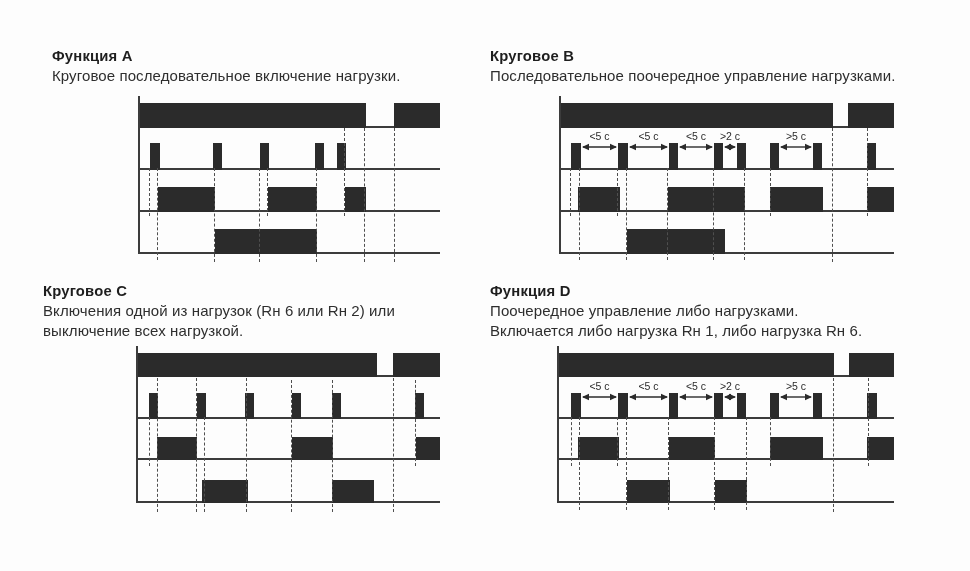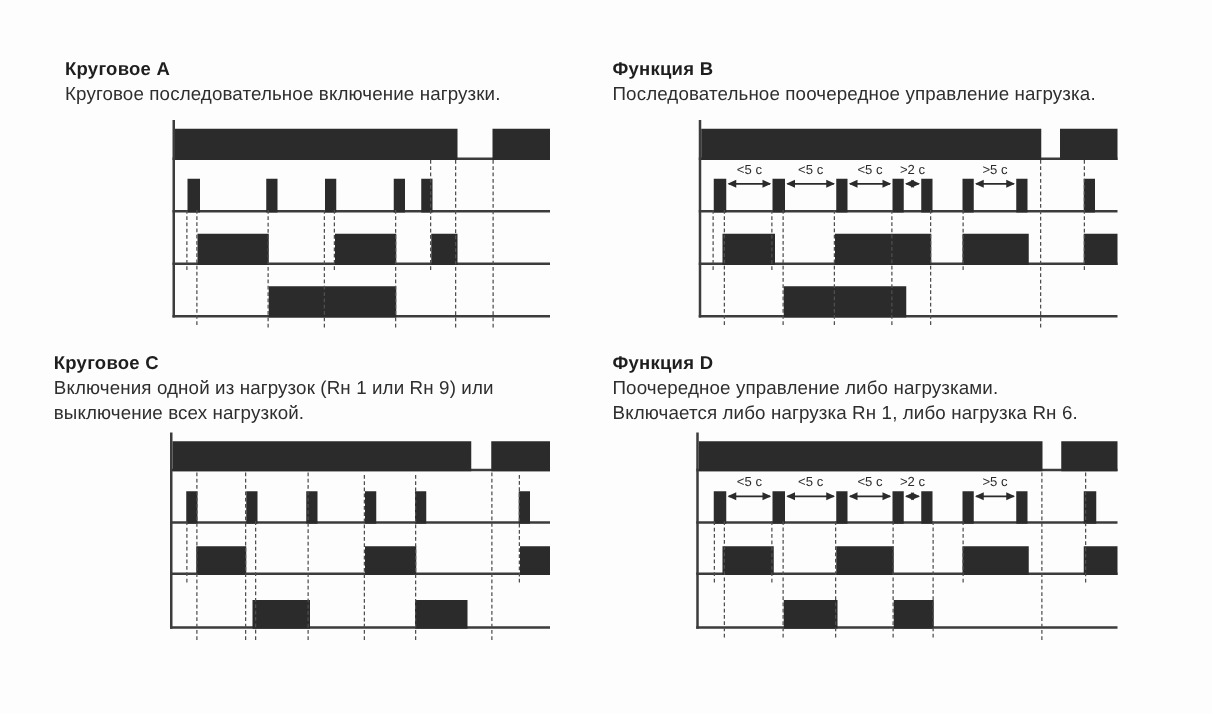--- a/index.html
+++ b/index.html
@@ -13,21 +13,21 @@
   .dash{position:absolute;width:0;}
   .ann-text{position:absolute;font-size:10.5px;color:#2b2b2b;text-align:center;white-space:nowrap;}
   .ann-arrow{position:absolute;}
   svg{display:block;}
 </style>
 </head>
 <body>
 
 <div id="canvas" style="background: rgb(253, 253, 253);">
     <div style="position: absolute; left: 0px; top: 0px;">
-      <div class="fn-title" style="left: 52px; top: 48px; color: rgb(30, 30, 30);">Круговое A</div>
+      <div class="fn-title" style="left: 52px; top: 48px; color: rgb(30, 30, 30);">Функция A</div>
       <div class="fn-desc" style="left: 52px; top: 67px; color: rgb(46, 46, 46);">Круговое последовательное включение нагрузки.</div>
       <div class="bar" style="left: 138px; top: 96px; width: 2px; height: 158px; background: rgb(60, 60, 60);"></div>
       <div class="bar" style="left: 138px; top: 126px; width: 302px; height: 2px; background: rgb(60, 60, 60);"></div>
       <div class="bar" style="left: 138px; top: 168px; width: 302px; height: 2px; background: rgb(60, 60, 60);"></div>
       <div class="bar" style="left: 138px; top: 210px; width: 302px; height: 2px; background: rgb(60, 60, 60);"></div>
       <div class="bar" style="left: 138px; top: 252px; width: 302px; height: 2px; background: rgb(60, 60, 60);"></div>
       <div class="bar" style="left: 140px; top: 103px; width: 226px; height: 25px; background: rgb(43, 43, 43);"></div>
       <div class="bar" style="left: 394px; top: 103px; width: 46px; height: 25px; background: rgb(43, 43, 43);"></div>
       <div class="bar" style="left: 150px; top: 143px; width: 10px; height: 27px; background: rgb(43, 43, 43);"></div>
       <div class="bar" style="left: 213px; top: 143px; width: 9px; height: 27px; background: rgb(43, 43, 43);"></div>
@@ -42,22 +42,22 @@
       <div class="dash" style="left: 157px; top: 168px; height: 92px; border-left: 1.6px dashed rgb(79, 79, 79);"></div>
       <div class="dash" style="left: 214px; top: 168px; height: 94px; border-left: 1.6px dashed rgb(79, 79, 79);"></div>
       <div class="dash" style="left: 259px; top: 168px; height: 94px; border-left: 1.6px dashed rgb(79, 79, 79);"></div>
       <div class="dash" style="left: 267px; top: 168px; height: 48px; border-left: 1.6px dashed rgb(79, 79, 79);"></div>
       <div class="dash" style="left: 316px; top: 168px; height: 94px; border-left: 1.6px dashed rgb(79, 79, 79);"></div>
       <div class="dash" style="left: 344px; top: 128px; height: 88px; border-left: 1.6px dashed rgb(79, 79, 79);"></div>
       <div class="dash" style="left: 364px; top: 128px; height: 134px; border-left: 1.6px dashed rgb(79, 79, 79);"></div>
       <div class="dash" style="left: 394px; top: 128px; height: 134px; border-left: 1.6px dashed rgb(79, 79, 79);"></div>
     </div>
     <div style="position: absolute; left: 0px; top: 0px;">
-      <div class="fn-title" style="left: 490px; top: 48px; color: rgb(30, 30, 30);">Функция B</div>
-      <div class="fn-desc" style="left: 490px; top: 67px; color: rgb(46, 46, 46);">Последовательное поочередное управление нагрузка.</div>
+      <div class="fn-title" style="left: 490px; top: 48px; color: rgb(30, 30, 30);">Круговое B</div>
+      <div class="fn-desc" style="left: 490px; top: 67px; color: rgb(46, 46, 46);">Последовательное поочередное управление нагрузками.</div>
       <div class="bar" style="left: 559px; top: 96px; width: 2px; height: 158px; background: rgb(60, 60, 60);"></div>
       <div class="bar" style="left: 559px; top: 126px; width: 335px; height: 2px; background: rgb(60, 60, 60);"></div>
       <div class="bar" style="left: 559px; top: 168px; width: 335px; height: 2px; background: rgb(60, 60, 60);"></div>
       <div class="bar" style="left: 559px; top: 210px; width: 335px; height: 2px; background: rgb(60, 60, 60);"></div>
       <div class="bar" style="left: 559px; top: 252px; width: 335px; height: 2px; background: rgb(60, 60, 60);"></div>
       <div class="bar" style="left: 561px; top: 103px; width: 272px; height: 25px; background: rgb(43, 43, 43);"></div>
       <div class="bar" style="left: 848px; top: 103px; width: 46px; height: 25px; background: rgb(43, 43, 43);"></div>
       <div class="bar" style="left: 571px; top: 143px; width: 10px; height: 27px; background: rgb(43, 43, 43);"></div>
       <div class="bar" style="left: 618px; top: 143px; width: 10px; height: 27px; background: rgb(43, 43, 43);"></div>
       <div class="bar" style="left: 669px; top: 143px; width: 9px; height: 27px; background: rgb(43, 43, 43);"></div>
@@ -117,21 +117,21 @@
         <svg width="32" height="10" viewBox="0 0 32 10">
           <line x1="1" y1="5" x2="31" y2="5" stroke="#2b2b2b" stroke-width="1.4"></line>
           <polygon points="0,5 7,1.8 7,8.2" fill="#2b2b2b"></polygon>
           <polygon points="32,5 25,1.8 25,8.2" fill="#2b2b2b"></polygon>
         </svg>
       </div>
       <div class="ann-text" style="left: 768px; top: 130px; width: 56px;">&gt;5 с</div>
     </div>
     <div style="position: absolute; left: 0px; top: 0px;">
       <div class="fn-title" style="left: 43px; top: 283px; color: rgb(30, 30, 30);">Круговое C</div>
-      <div class="fn-desc" style="left: 43px; top: 302px; color: rgb(46, 46, 46);">Включения одной из нагрузок (Rн 1 или Rн 9) или</div>
+      <div class="fn-desc" style="left: 43px; top: 302px; color: rgb(46, 46, 46);">Включения одной из нагрузок (Rн 6 или Rн 2) или</div>
       <div class="fn-desc" style="left: 43px; top: 322px; color: rgb(46, 46, 46);">выключение всех нагрузкой.</div>
       <div class="bar" style="left: 136px; top: 346px; width: 2px; height: 157px; background: rgb(60, 60, 60);"></div>
       <div class="bar" style="left: 136px; top: 375px; width: 304px; height: 2px; background: rgb(60, 60, 60);"></div>
       <div class="bar" style="left: 136px; top: 417px; width: 304px; height: 2px; background: rgb(60, 60, 60);"></div>
       <div class="bar" style="left: 136px; top: 458px; width: 304px; height: 2px; background: rgb(60, 60, 60);"></div>
       <div class="bar" style="left: 136px; top: 501px; width: 304px; height: 2px; background: rgb(60, 60, 60);"></div>
       <div class="bar" style="left: 138px; top: 353px; width: 239px; height: 24px; background: rgb(43, 43, 43);"></div>
       <div class="bar" style="left: 393px; top: 353px; width: 47px; height: 24px; background: rgb(43, 43, 43);"></div>
       <div class="bar" style="left: 149px; top: 393px; width: 9px; height: 26px; background: rgb(43, 43, 43);"></div>
       <div class="bar" style="left: 197px; top: 393px; width: 9px; height: 26px; background: rgb(43, 43, 43);"></div>

